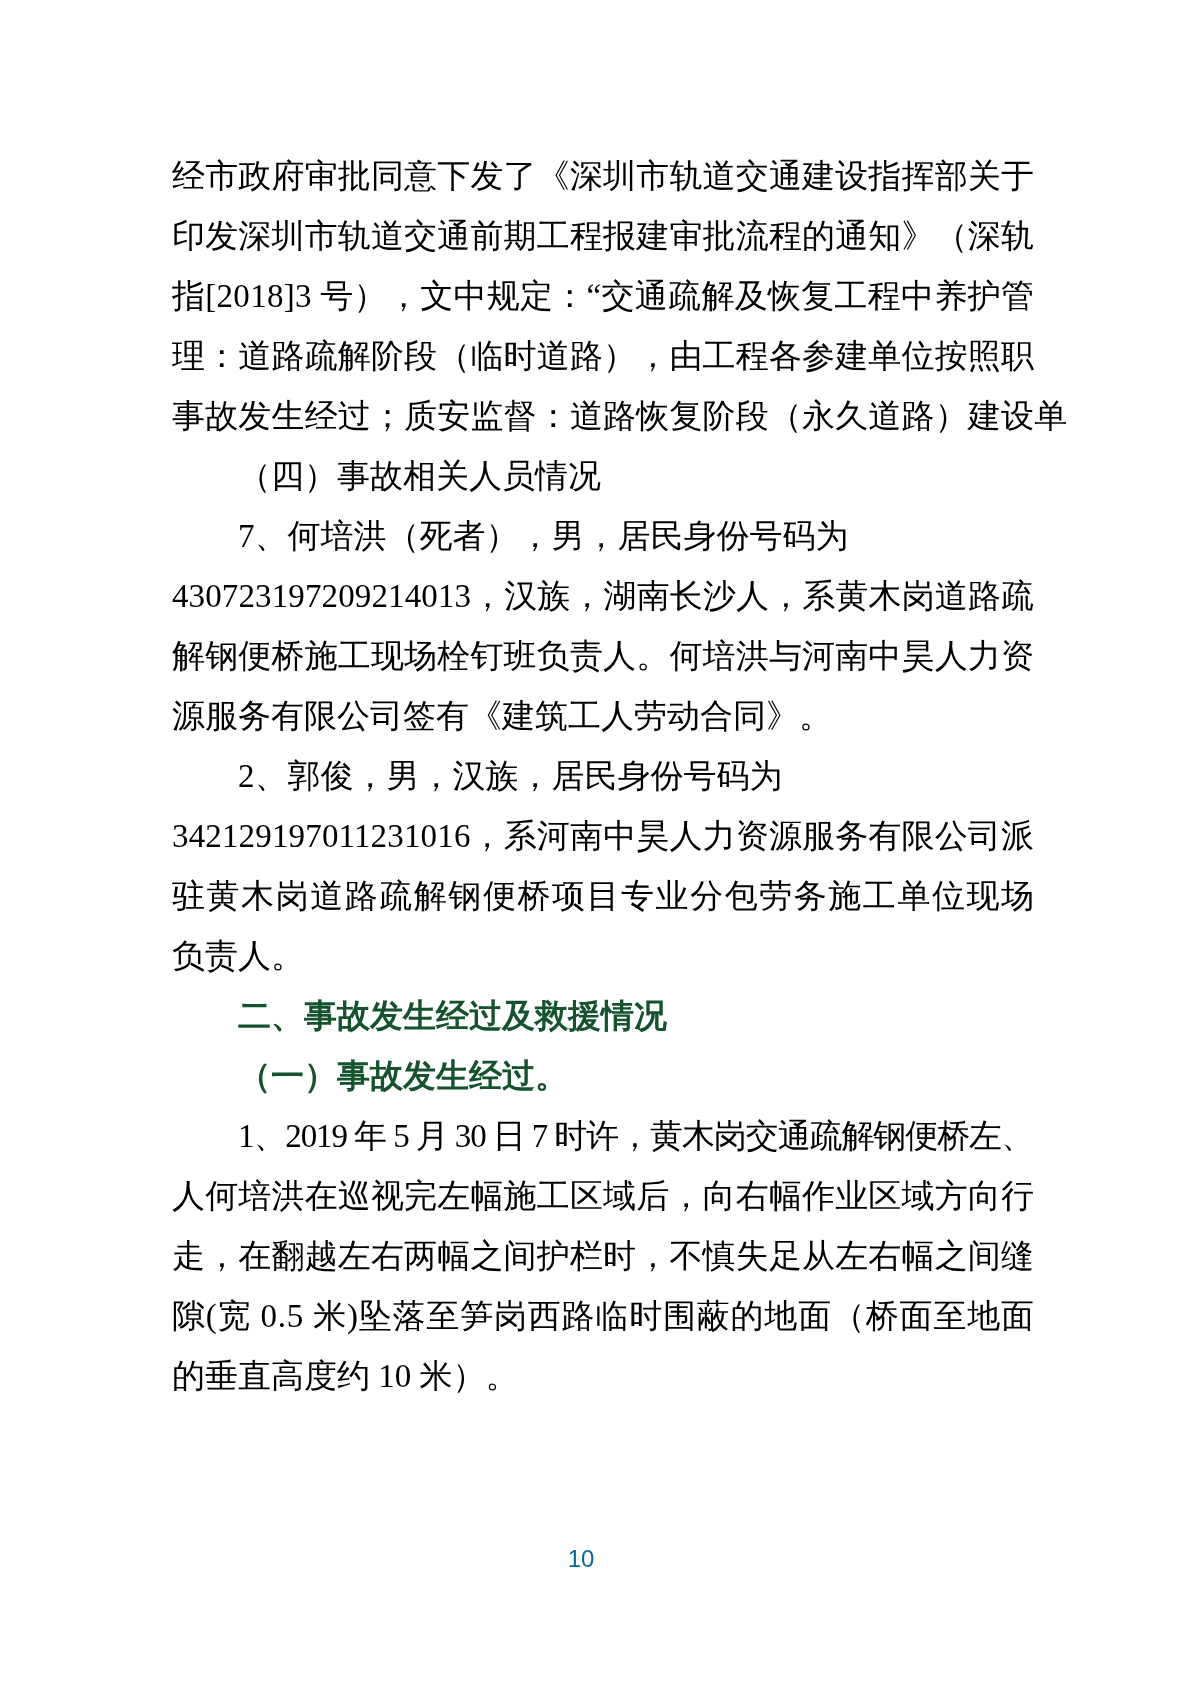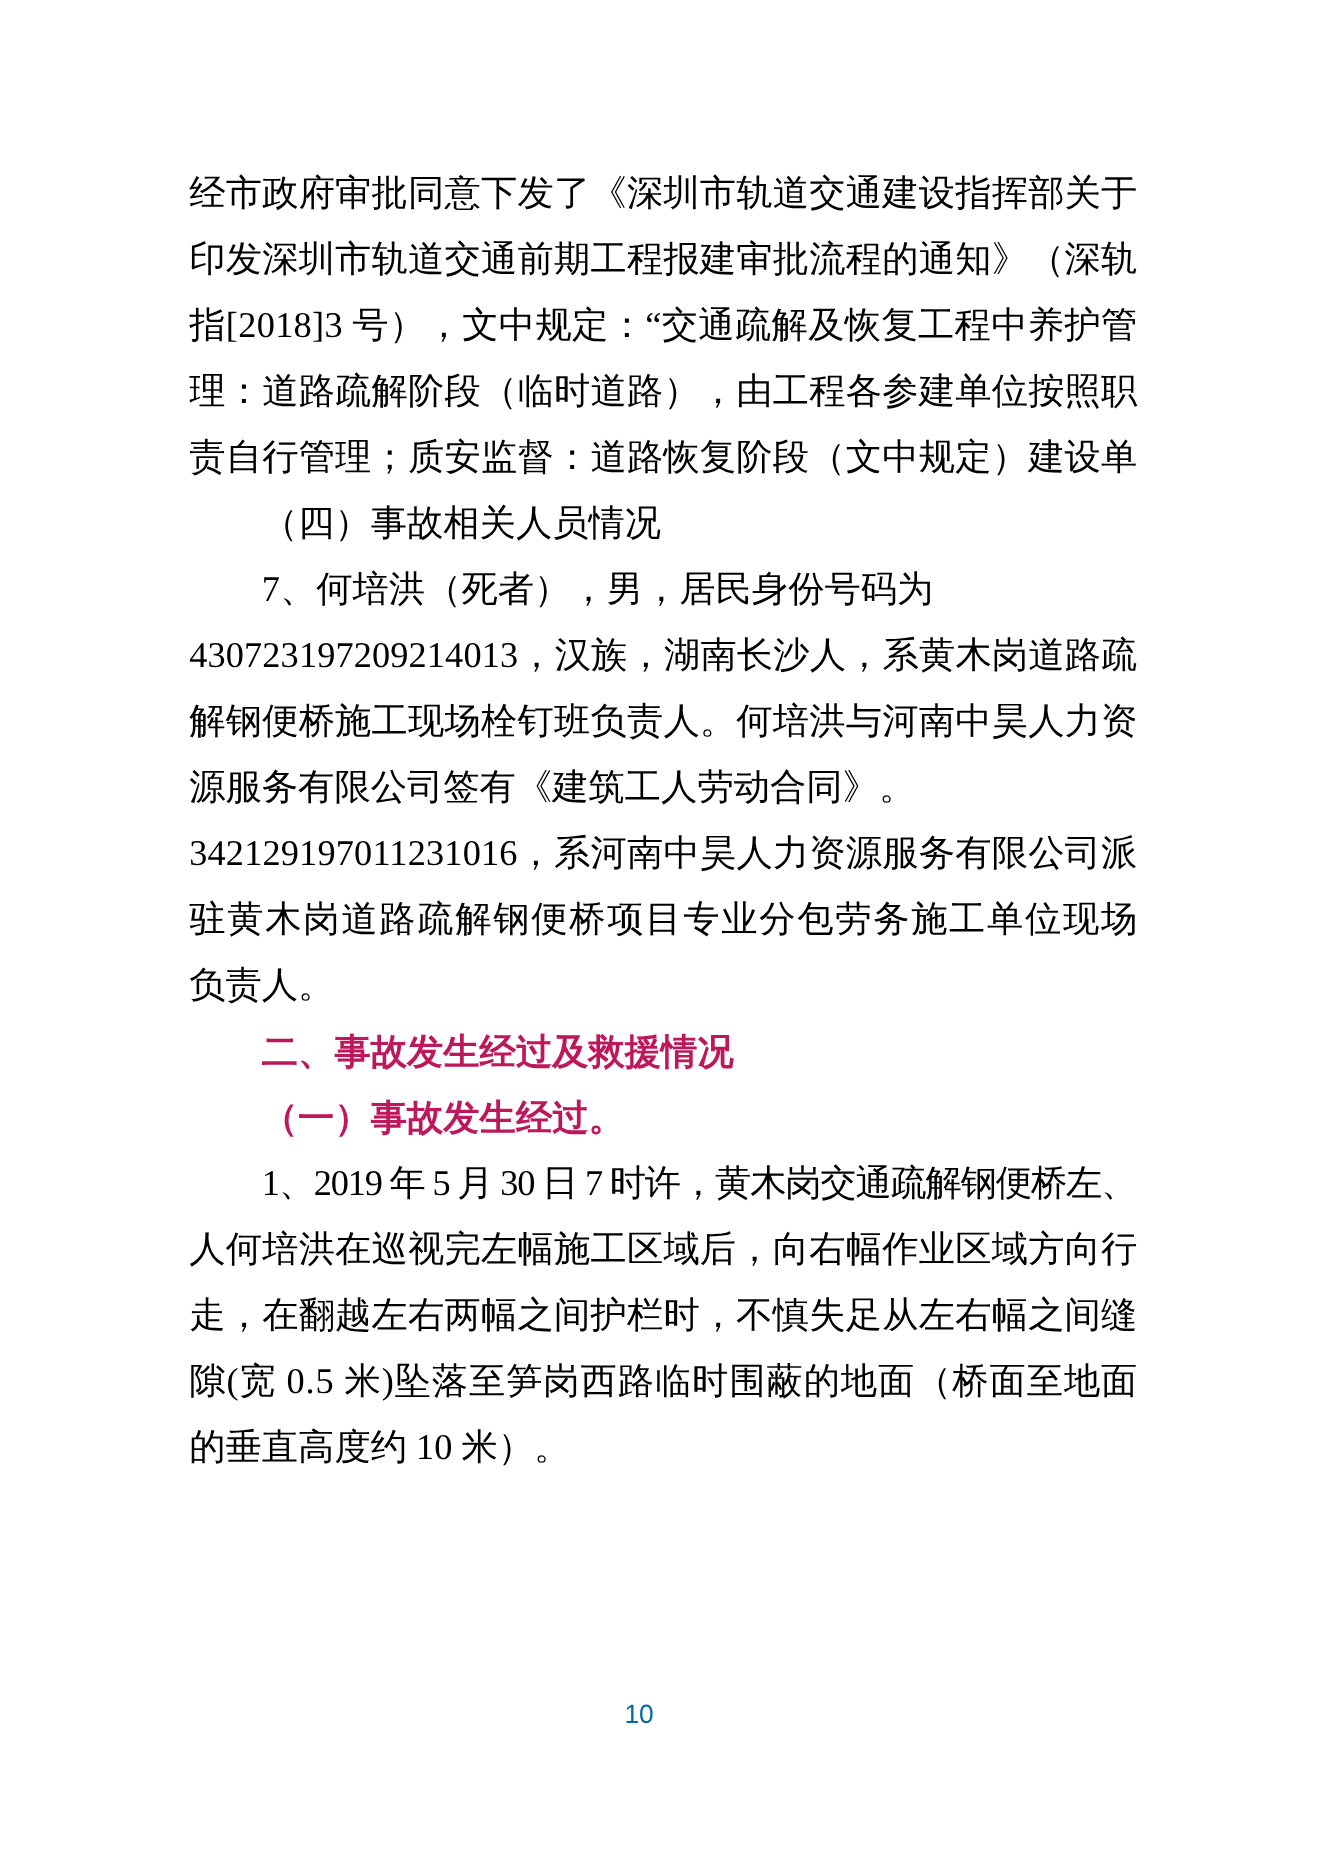--- a/index.html
+++ b/index.html
@@ -34,21 +34,21 @@
     font-size: 33px;
     color: #000000;
     white-space: pre;
     overflow: visible;
     font-family: "Liberation Serif", serif;
   }
   .line.indent { padding-left: 66px; }
   .para.bold .line {
     font-weight: 700;
     font-family: "Liberation Sans", sans-serif;
-    color: #be185d;
+    color: #14532d;
   }
   .page-number {
     position: absolute;
     left: 0;
     top: 1544px;
     width: 1162px;
     text-align: center;
     font-size: 24px;
     line-height: 30px;
     color: #0369a1;
@@ -58,32 +58,33 @@
 </head>
 <body>
 
 <div class="page">
   <div class="doc-body" id="doc-body">
       <div class="para">
         <div class="line"><span style="display: inline-block; letter-spacing: 0.16px;">经市政府审批同意下发了《深圳市轨道交通建设指挥部关于</span></div>
         <div class="line"><span style="display: inline-block; letter-spacing: 0.16px;">印发深圳市轨道交通前期工程报建审批流程的通知》（深轨</span></div>
         <div class="line"><span style="display: inline-block; letter-spacing: 0.287px;">指[2018]3 号），文中规定：“交通疏解及恢复工程中养护管</span></div>
         <div class="line"><span style="display: inline-block; letter-spacing: 0.16px;">理：道路疏解阶段（临时道路），由工程各参建单位按照职</span></div>
-        <div class="line"><span style="display: inline-block; letter-spacing: 0.16px;">责自行管理；质安监督：道路恢复阶段（文中规定）建设单</span></div>
+        <div class="line"><span style="display: inline-block; letter-spacing: 0.16px;">事故发生经过；质安监督：道路恢复阶段（永久道路）建设单</span></div>
       </div>
       <div class="para">
         <div class="line indent"><span>（四）事故相关人员情况</span></div>
       </div>
       <div class="para">
         <div class="line indent"><span>7、何培洪（死者），男，居民身份号码为</span></div>
         <div class="line"><span style="display: inline-block; letter-spacing: 0.118px;">430723197209214013，汉族，湖南长沙人，系黄木岗道路疏</span></div>
         <div class="line"><span style="display: inline-block; letter-spacing: 0.16px;">解钢便桥施工现场栓钉班负责人。何培洪与河南中昊人力资</span></div>
         <div class="line"><span>源服务有限公司签有《建筑工人劳动合同》。</span></div>
       </div>
       <div class="para">
+        <div class="line indent"><span>2、郭俊，男，汉族，居民身份号码为</span></div>
         <div class="line"><span style="display: inline-block; letter-spacing: 0.153px;">342129197011231016，系河南中昊人力资源服务有限公司派</span></div>
         <div class="line"><span style="display: inline-block; letter-spacing: 1.542px;">驻黄木岗道路疏解钢便桥项目专业分包劳务施工单位现场</span></div>
         <div class="line"><span>负责人。</span></div>
       </div>
       <div class="para bold">
         <div class="line indent"><span>二、事故发生经过及救援情况</span></div>
       </div>
       <div class="para bold">
         <div class="line indent"><span>（一）事故发生经过。</span></div>
       </div>

